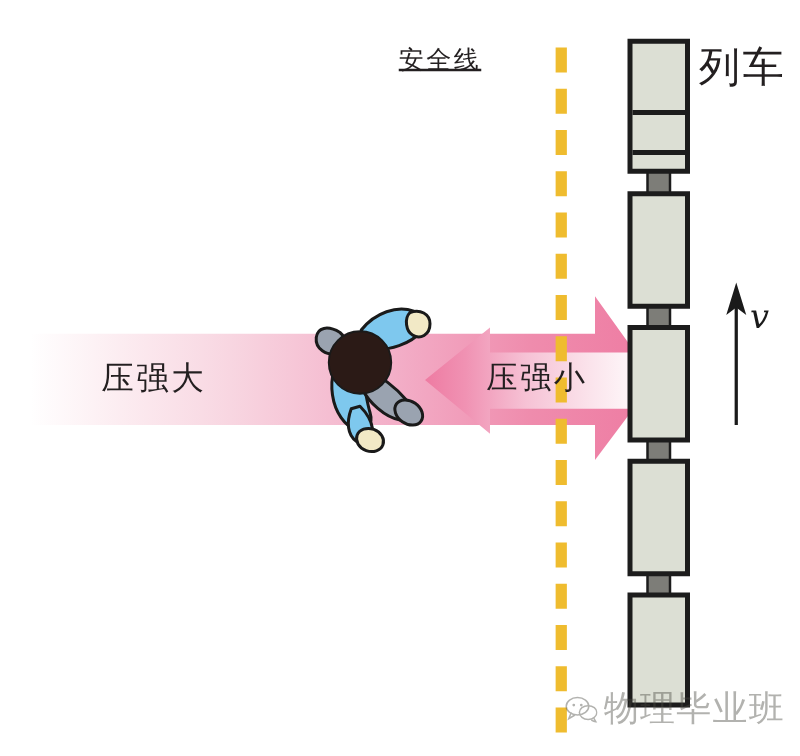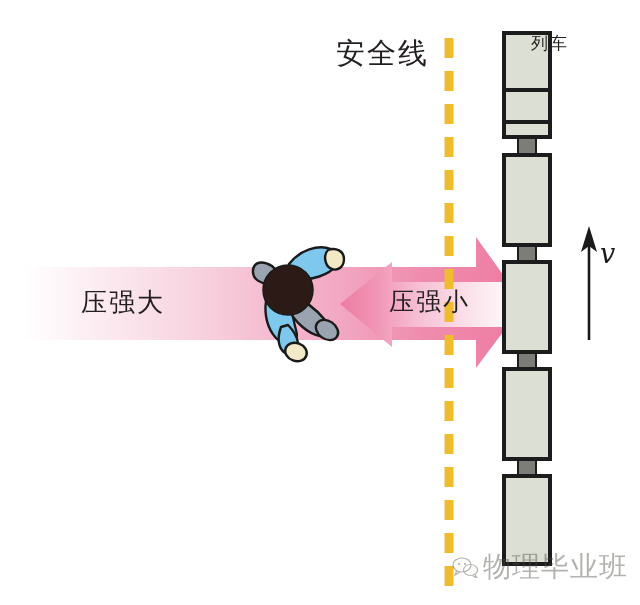--- a/index.html
+++ b/index.html
@@ -27,28 +27,29 @@
 
   
   .cn-label {
     position: absolute;
     font-family: "Liberation Serif", "DejaVu Serif", serif;
     color: #231f20;
     white-space: nowrap;
     letter-spacing: 2px;
   }
   #safety-line-label {
-    left: 336px;
+    left: 319px;
     top: 34px;
-    font-size: 29px;
+    font-size: 20px;
+    text-decoration: underline;
   }
   #train-label {
-    left: 531px;
+    left: 559px;
     top: 32px;
-    font-size: 17px;
+    font-size: 33px;
   }
   #pressure-high-label {
     left: 81px;
     top: 285px;
     font-size: 26px;
   }
   #pressure-low-label {
     left: 389px;
     top: 285px;
     font-size: 25px;

